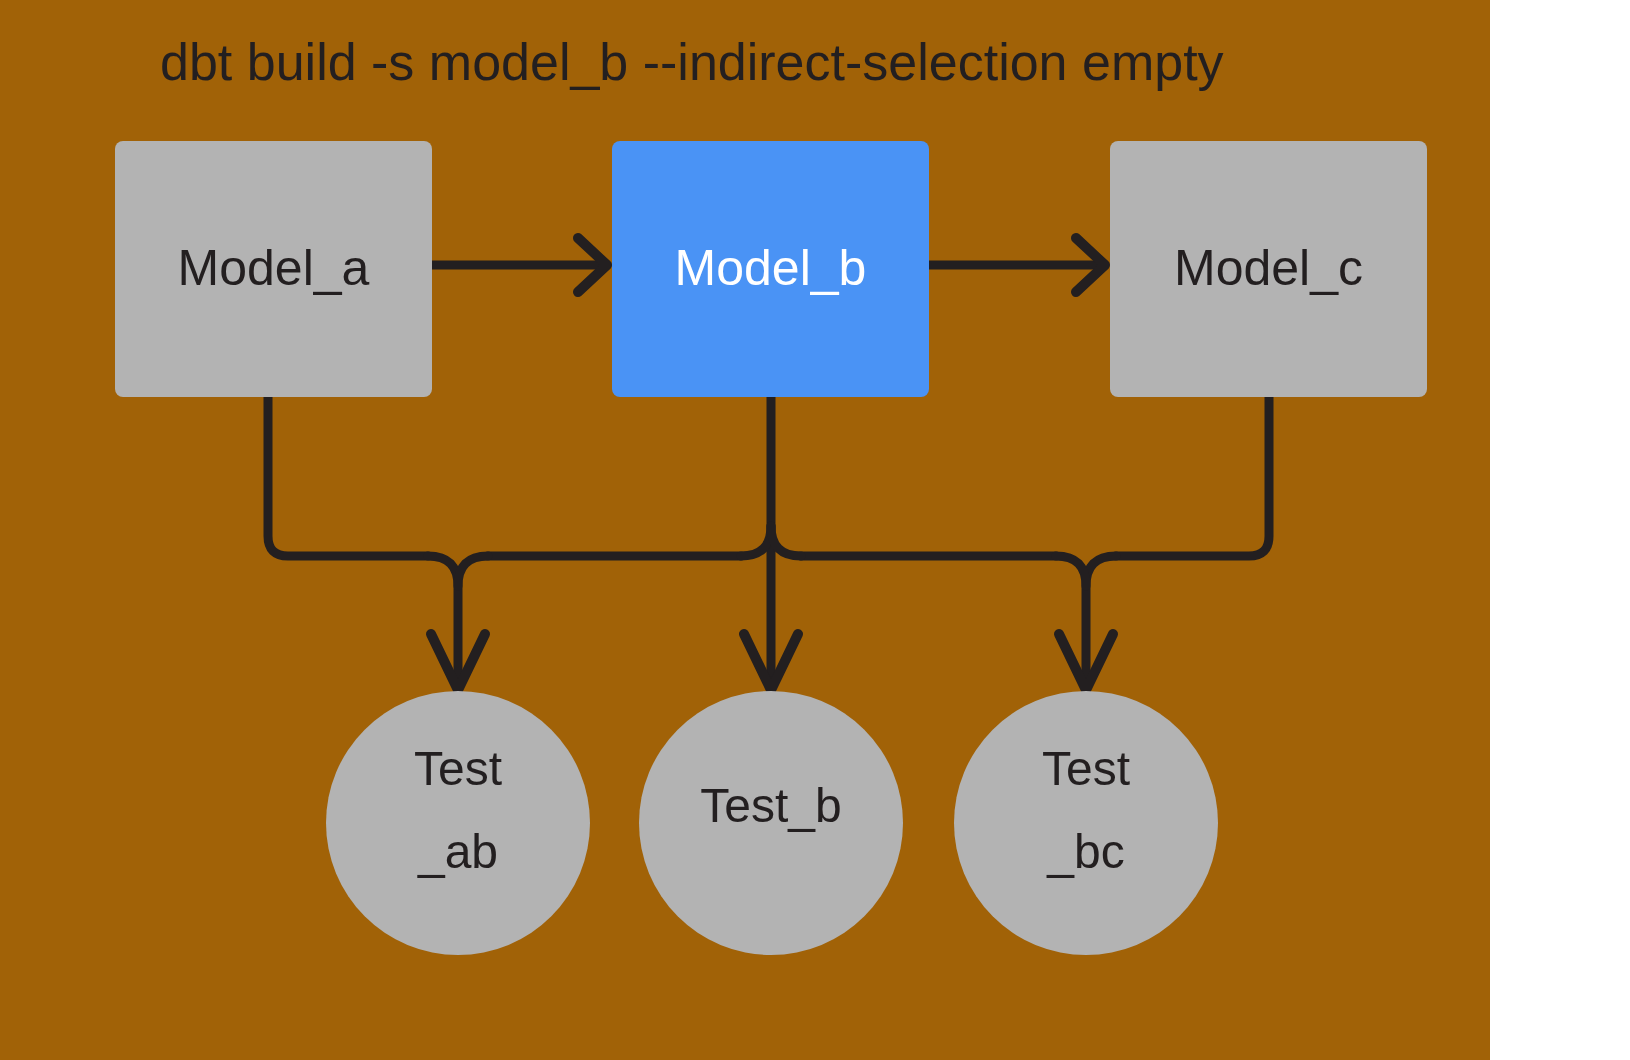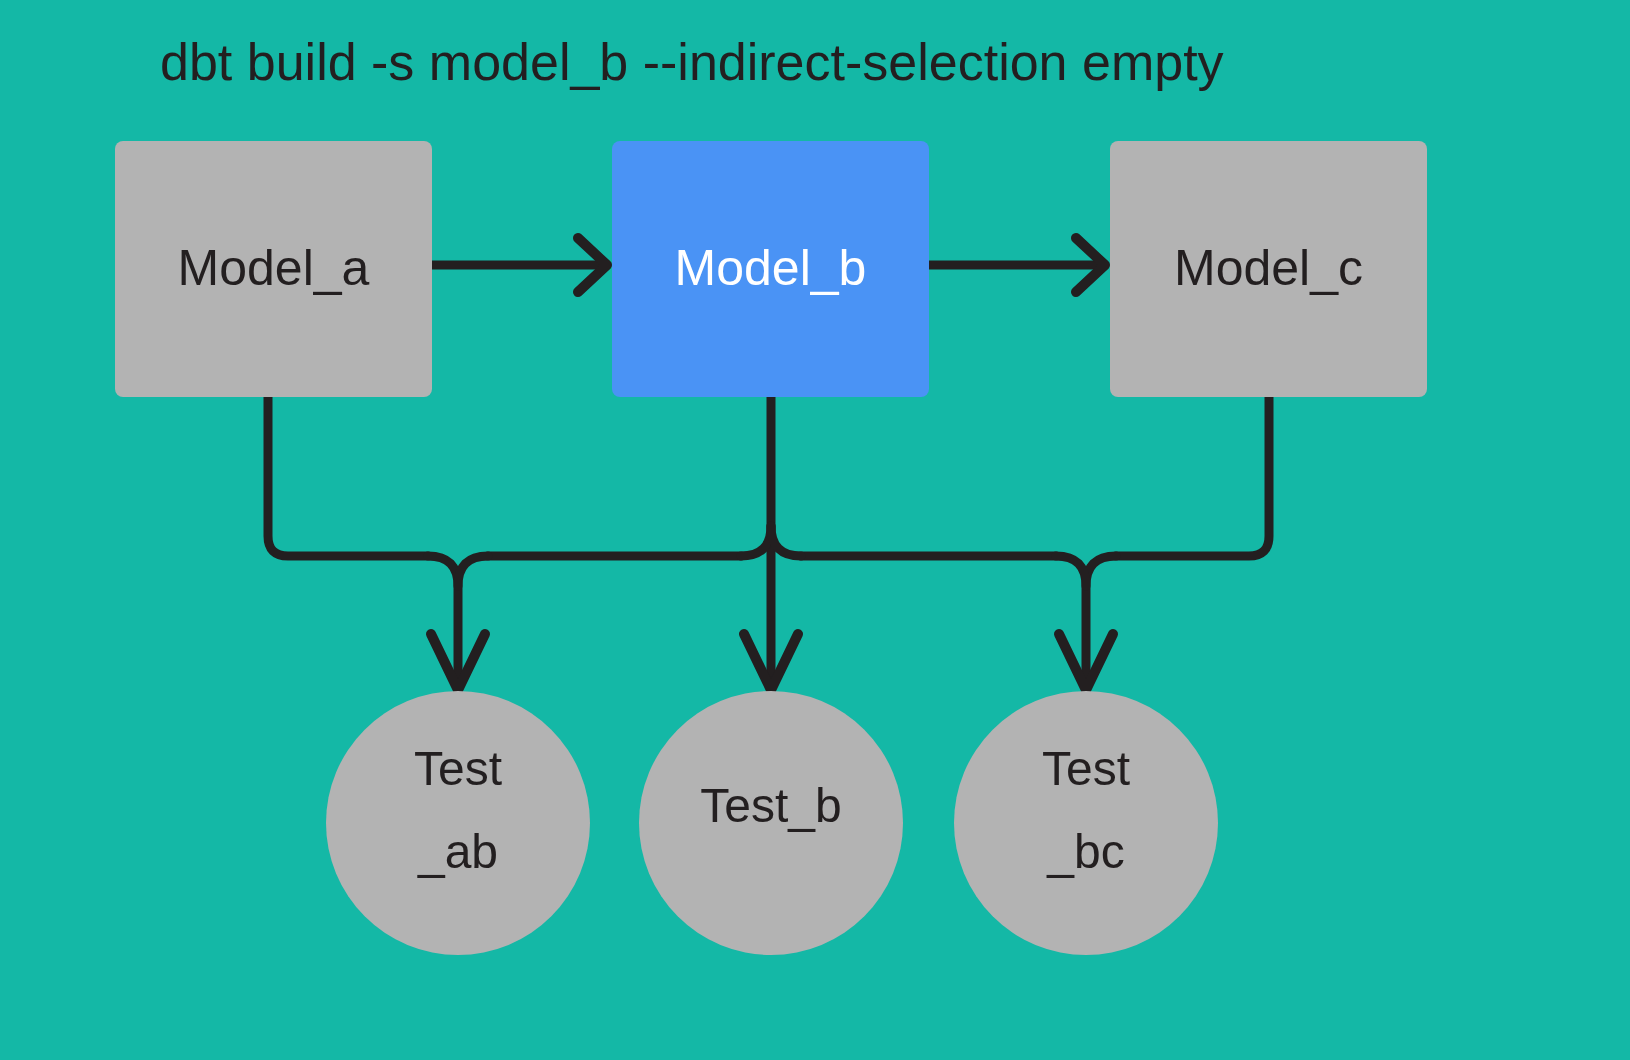--- a/index.html
+++ b/index.html
@@ -9,23 +9,23 @@
     background: #ffffff;
   }
   body {
     width: 1630px;
     height: 1060px;
     overflow: hidden;
     font-family: "Liberation Sans", sans-serif;
   }
   #diagram-root {
     position: relative;
-    width: 1630px;
+    width: 1490px;
     height: 1060px;
-    background: #14b8a6;
+    background: #a16207;
   }
   svg.diagram {
     display: block;
     width: 1630px;
     height: 1060px;
   }
   text {
     font-family: "Liberation Sans", sans-serif;
     fill: #231f20;
   }

